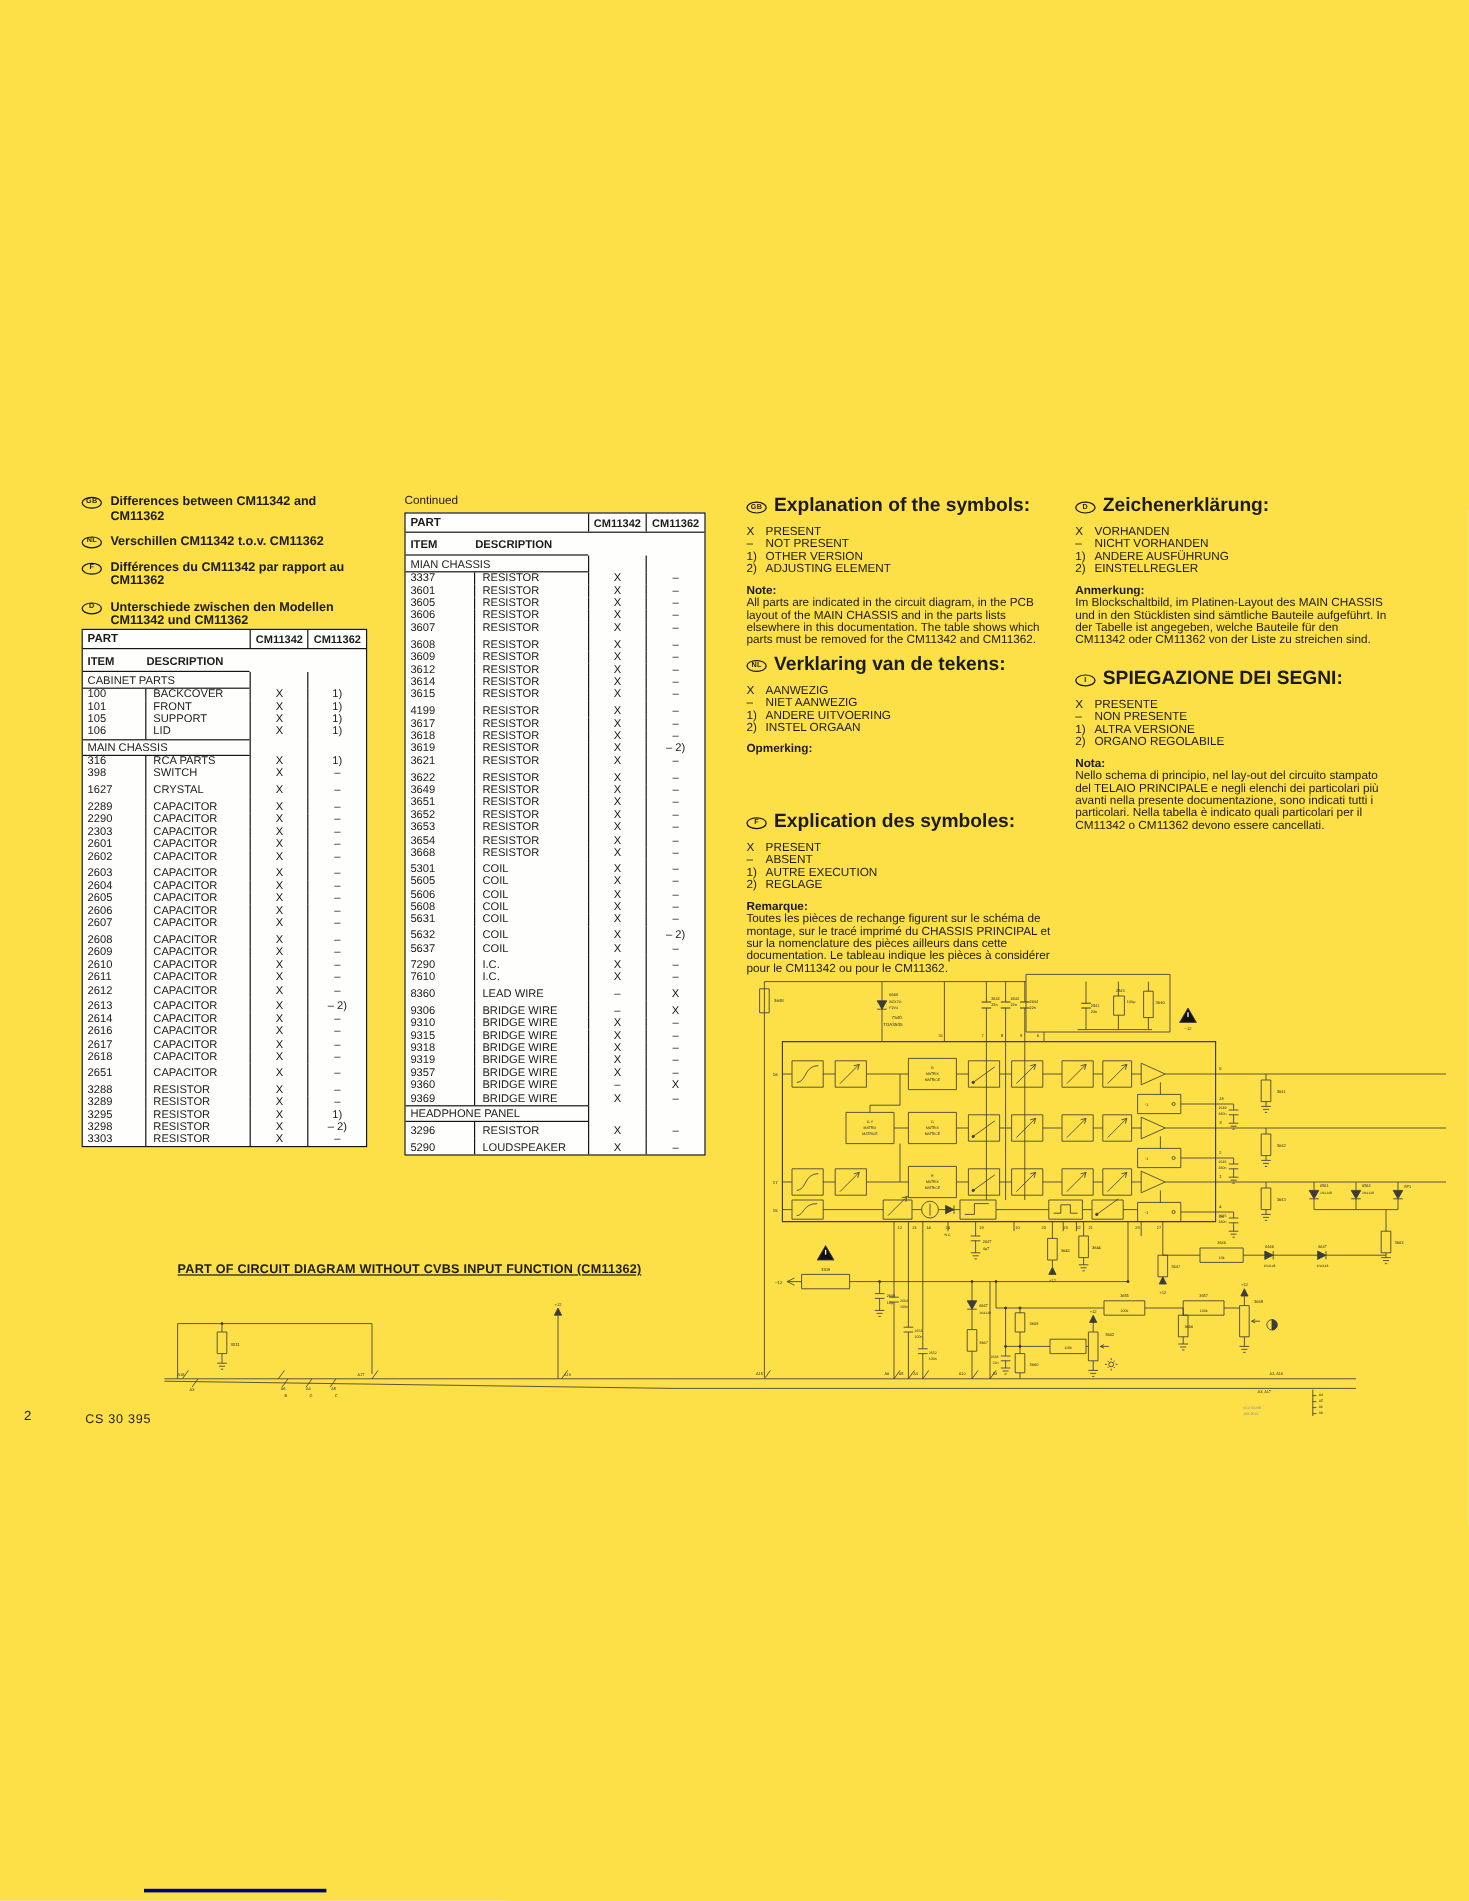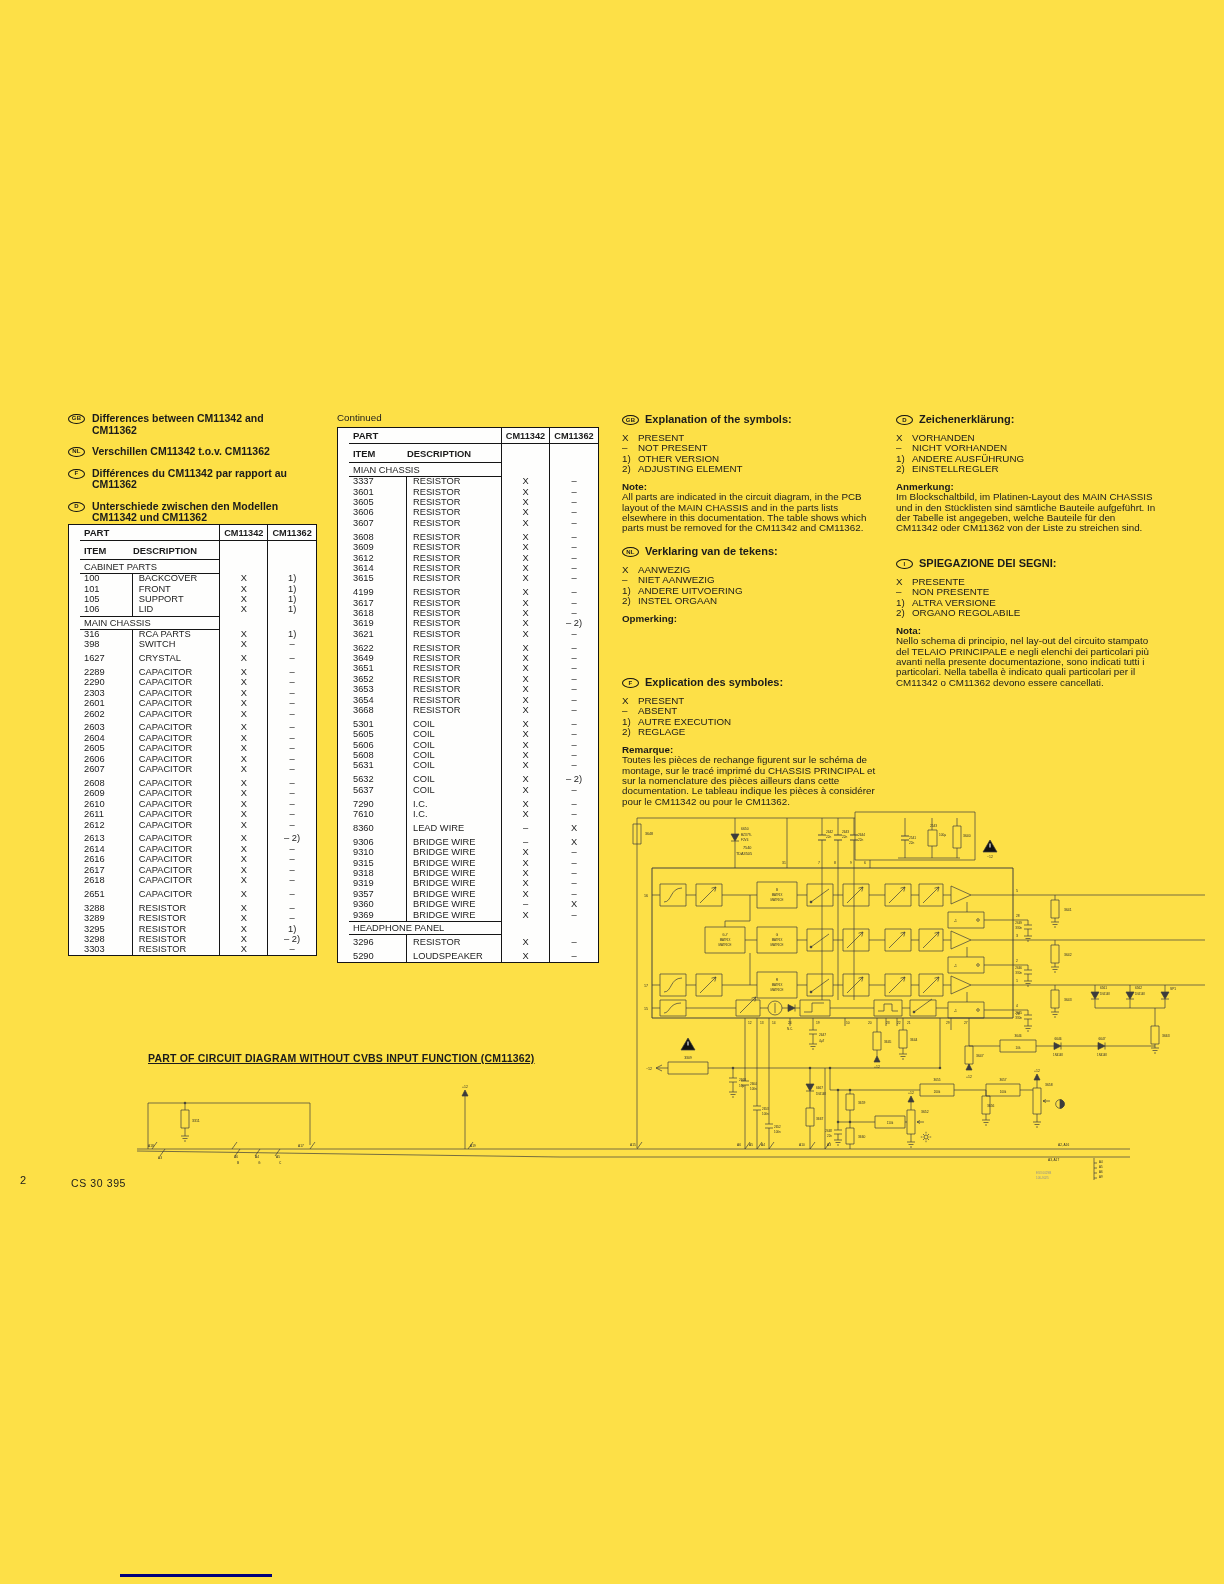--- a/index.html
+++ b/index.html
@@ -4,47 +4,47 @@
 <style>
   html,body{margin:0;padding:0;background:#e8e8e8;}
   .page{position:relative;width:1224px;height:1584px;background:#fde047;overflow:hidden;
         font-family:"Liberation Sans",sans-serif;color:#1b1b1b;}
   
   .langs{position:absolute;left:68px;top:413px;width:240px;}
   .lang{display:flex;gap:7px;margin-bottom:10px;font-weight:bold;font-size:10.5px;line-height:11.5px;align-items:flex-start;}
   .oval{flex:0 0 auto;border:1.1px solid #111;border-radius:50%;font-size:6px;font-weight:bold;
         min-width:17px;height:10px;padding:0 1px;box-sizing:border-box;display:flex;align-items:center;justify-content:center;margin-top:1px;letter-spacing:.3px;}
   
-  .tbl{position:absolute;border:1.2px solid #151515;background:#fefefd;box-sizing:content-box;padding-left:11px;}
+  .tbl{position:absolute;border:1.2px solid #151515;background:#fefefd;box-sizing:content-box;}
   .t1{left:68px;top:524px;width:236px;--iw:53px;--dw:87px;}
   .t2{left:337px;top:427px;width:249px;--iw:58px;--dw:94px;}
   .tr{display:flex;align-items:stretch;}
   .cs{width:calc(var(--iw) + var(--dw));box-sizing:border-box;}
   .ca{width:48px;border-left:1.1px solid #151515;box-sizing:border-box;text-align:center;}
   .cb{width:49px;border-left:1.1px solid #151515;box-sizing:border-box;text-align:center;}
   .hrow{border-bottom:1.1px solid #151515;font-weight:bold;height:15px;}
   .hrow .cs{display:flex;align-items:center;padding-left:4px;font-size:9.6px;}
   .hrow .ca,.hrow .cb{display:flex;align-items:center;justify-content:center;font-size:9.2px;}
-  .subrow{height:19px;}
+  .subrow{height:19px;align-items:flex-end;}
   .subrow .cs{border-bottom:1.1px solid #151515;display:flex;align-items:flex-end;padding:0 0 3px 4px;font-weight:bold;font-size:9.4px;}
   .subrow .si{width:calc(var(--iw) - 4px);}
   .secrow{height:14px;}
   .secrow .cs{border-top:1.1px solid #151515;border-bottom:1.1px solid #151515;display:flex;align-items:center;padding-left:4px;font-size:9.3px;}
   .secrow.nt .cs{border-top:none;}
   .drow{height:10.4px;font-size:9.3px;}
   .drow.g{height:13.9px;}
   .drow>div{display:flex;align-items:flex-end;line-height:9.6px;padding-bottom:.5px;}
   .drow .ci{width:var(--iw);border-right:1.1px solid #151515;box-sizing:border-box;padding-left:4px;}
   .drow .cd{width:var(--dw);box-sizing:border-box;padding-left:6px;}
   .drow .ca,.drow .cb{justify-content:center;}
   .continued{position:absolute;left:337px;top:412px;font-size:9.8px;}
   
   .exp{position:absolute;width:262px;}
   .exp-h{display:flex;gap:6px;align-items:center;margin-bottom:8px;}
-  .exp-title{font-weight:bold;font-size:11px;}
+  .exp-title{font-weight:bold;font-size:16px;}
   .xl{display:flex;font-size:9.8px;line-height:10.4px;}
   .xl .xs{width:16px;flex:none;}
   .exp-nt{font-weight:bold;font-size:9.8px;margin-top:7px;line-height:10.5px;}
   .exp-note{font-size:9.8px;line-height:10.4px;}
   .e-gb{left:622px;top:413px;}
   .e-nl{left:622px;top:545px;}
   .e-f{left:622px;top:676px;}
   .e-d{left:896px;top:413px;}
   .e-i{left:896px;top:557px;}
   

